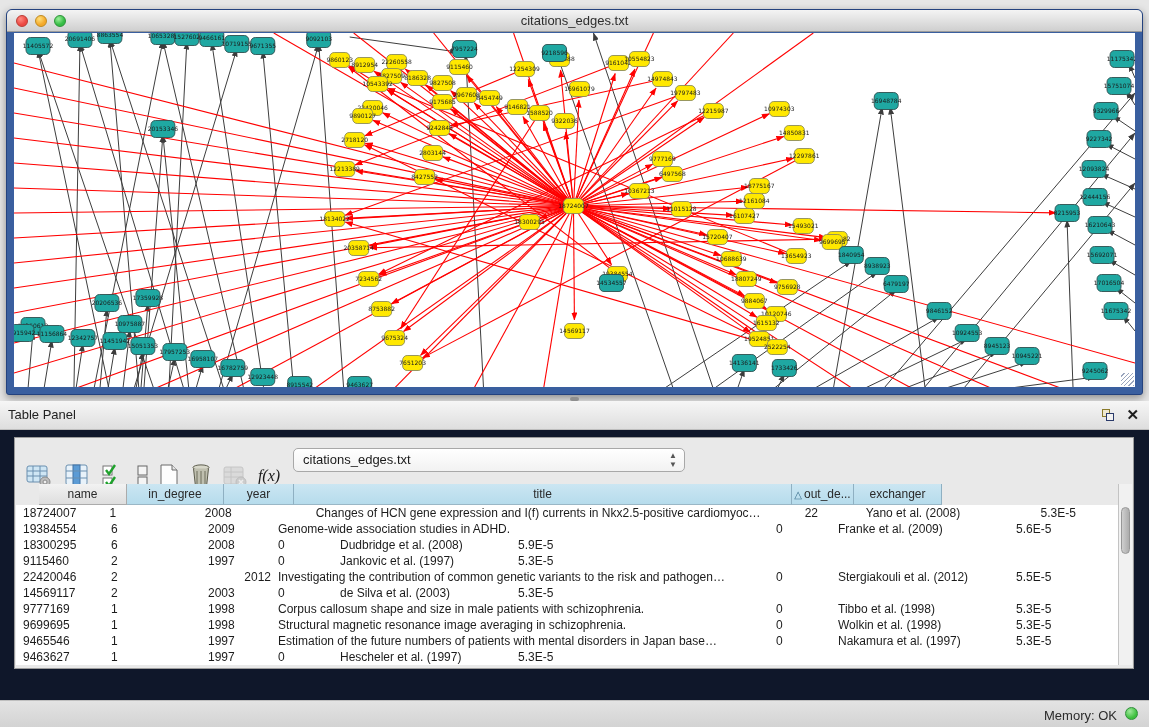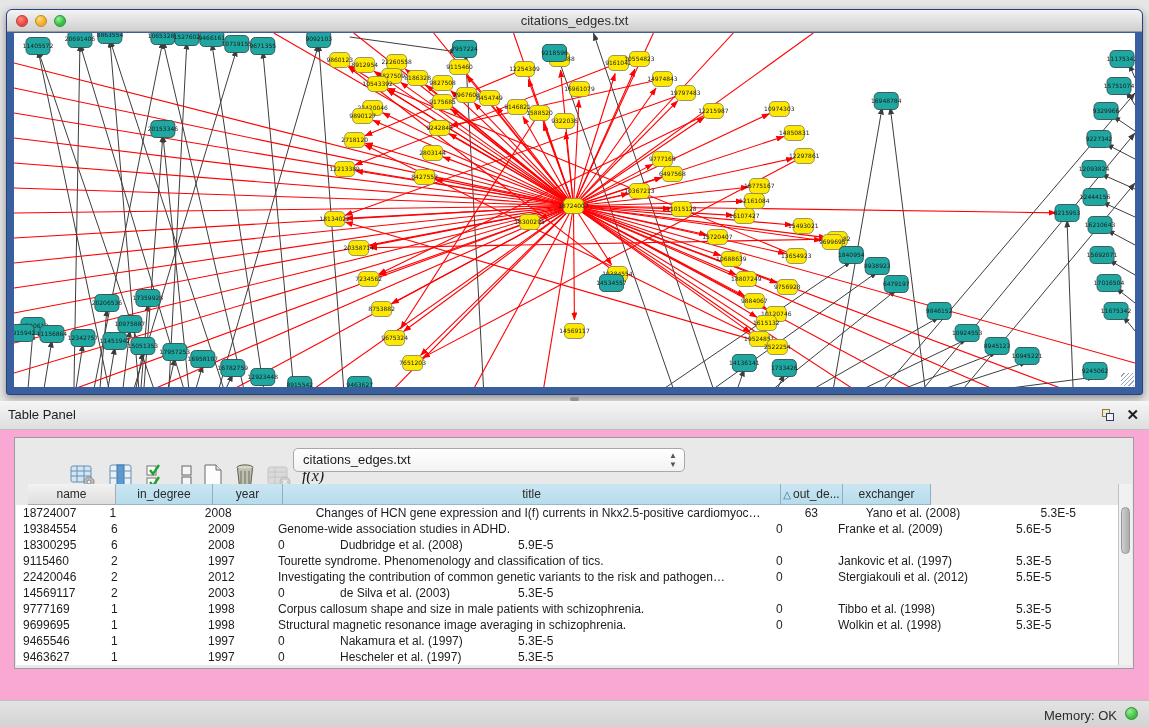--- a/index.html
+++ b/index.html
@@ -20,41 +20,41 @@
   .light.green { background:radial-gradient(circle at 35% 30%, #9CF09A, #35BC45 60%); border:1px solid #2B9337; }
   .canvas-wrap { position:absolute; left:7px; right:7px; top:23px; bottom:7px; background:#FFFFFF; overflow:hidden; }
   .canvas-wrap svg { position:absolute; left:0; top:0; }
   .grip { position:absolute; right:1px; bottom:1px; width:13px; height:13px;
     background:repeating-linear-gradient(135deg, transparent 0 2px, #9AA6BE 2px 3px); }
 
   
   .gap-handle { position:absolute; left:570px; top:397px; width:9px; height:4px; background:#8F8F8F; border-radius:2px; }
 
   
-  .table-panel { position:absolute; left:0; top:401px; width:1149px; height:299px; background:#f9a8d4; }
+  .table-panel { position:absolute; left:0; top:401px; width:1149px; height:299px; background:#0f172a; }
   .panel-header { height:29px; background:linear-gradient(#F6F6F6,#DEDEDE); border-bottom:1px solid #BDBDBD; position:relative; }
   .panel-header .ptitle { position:absolute; left:8px; top:0; line-height:28px; font-size:13px; color:#222; }
   .float-icon { position:absolute; right:34px; top:8px; width:13px; height:13px; }
   .float-icon .sq1 { position:absolute; left:0; top:0; width:8px; height:8px; border:1px solid #8A7A2A; background:#EFE9CF; }
   .float-icon .sq2 { position:absolute; left:4px; top:4px; width:8px; height:8px; border:1px solid #2A3A6A; background:#F2F2F2; }
   .close-icon { position:absolute; right:10px; top:5px; font-size:15px; font-weight:bold; color:#1E1E1E; line-height:18px; cursor:default; }
 
   .table-container { position:absolute; left:14px; top:36px; width:1120px; height:232px; background:#E9E9E9; border:1px solid #9C9C9C; }
 
   
   .tp-toolbar { position:absolute; left:0; top:0; width:100%; height:45px; }
-  .tbi { position:absolute; top:24px; width:28px; height:28px;margin-left:44px; }
+  .tbi { position:absolute; top:24px; width:28px; height:28px; }
   .tbi svg { width:100%; height:100%; }
   .fx { font-family:"Liberation Serif", serif; font-style:italic; font-size:16px; color:#1A1A1A; line-height:28px; text-align:center; }
   .combo { position:absolute; left:278px; top:10px; width:392px; height:24px; background:linear-gradient(#FFFFFF,#F2F2F2);
     border:1px solid #A8A8A8; border-radius:5px; font-size:13px; color:#1A1A1A; line-height:22px; padding-left:9px; }
   .combo .stepper { position:absolute; right:7px; top:2px; font-size:8px; color:#555; line-height:9px; text-align:center; }
 
   
-  .tbl-header { position:absolute; left:1px; top:46px; height:21px; display:flex;padding-left:12px; }
+  .tbl-header { position:absolute; left:12px; top:46px; height:21px; display:flex;padding-left:12px; }
   .hcell { height:21px; border-right:1px solid #8FB0C2; background:linear-gradient(#CBE6F2,#B6DCEC);
     font-size:12px; color:#2A2A2A; text-align:center; line-height:20px; border-bottom:1px solid #9AB7C6; overflow:hidden; white-space:nowrap; }
   .hcell.gray { background:linear-gradient(#F2F2F2,#DEDEDE); border-right:1px solid #ABABAB; border-bottom:1px solid #ABABAB; }
   .hcell .tri { font-size:10px; color:#3A6E8C; margin-right:2px; }
   .tbl-body { position:absolute; left:1px; top:67px; width:1104px; height:160px; background:#FFFFFF; overflow:hidden; }
   .trow { height:16px; display:flex; }
   .tcell { font-size:12px; color:#1C1C1C; line-height:16px; white-space:nowrap; overflow:hidden; padding-left:7px; }
   .vscroll { position:absolute; right:1px; top:46px; width:14px; height:181px; background:#F1F1F1; border-left:1px solid #C3C3C3; }
   .vthumb { position:absolute; left:2px; top:23px; width:9px; height:47px; border-radius:5px;
     background:linear-gradient(90deg,#CFCFCF,#ACACAC); border:1px solid #979797; }
@@ -566,21 +566,21 @@
         <div class="hcell" style="width: 498px;">title</div>
         <div class="hcell" style="width: 62px;"><span class="tri">△</span>out_de...</div>
         <div class="hcell" style="width: 88px;">exchanger</div>
       </div>
     <div class="tbl-body" id="tbl-body">
         <div class="trow">
           <div class="tcell" style="width: 88px;">18724007</div>
           <div class="tcell" style="width: 97px;">1</div>
           <div class="tcell" style="width: 70px;">2008</div>
           <div class="tcell" style="width: 498px; margin-left: 42px;">Changes of HCN gene expression and I(f) currents in Nkx2.5-positive cardiomyoc…</div>
-          <div class="tcell" style="width: 62px;">63</div>
+          <div class="tcell" style="width: 62px;">22</div>
           <div class="tcell" style="width: 178px;">Yano et al. (2008)</div>
           <div class="tcell" style="width: 88px;">5.3E-5</div>
         </div>
         <div class="trow">
           <div class="tcell" style="width: 88px;">19384554</div>
           <div class="tcell" style="width: 97px;">6</div>
           <div class="tcell" style="width: 70px;">2009</div>
           <div class="tcell" style="width: 498px;">Genome-wide association studies in ADHD.</div>
           <div class="tcell" style="width: 62px;">0</div>
           <div class="tcell" style="width: 178px;">Franke et al. (2009)</div>
@@ -591,29 +591,28 @@
           <div class="tcell" style="width: 97px;">6</div>
           <div class="tcell" style="width: 70px;">2008</div>
           <div class="tcell" style="width: 62px;">0</div>
           <div class="tcell" style="width: 178px;">Dudbridge et al. (2008)</div>
           <div class="tcell" style="width: 88px;">5.9E-5</div>
         </div>
         <div class="trow">
           <div class="tcell" style="width: 88px;">9115460</div>
           <div class="tcell" style="width: 97px;">2</div>
           <div class="tcell" style="width: 70px;">1997</div>
-          <div class="tcell" style="width: 498px;">Tourette syndrome. Phenomenology and classification of tics.</div>
           <div class="tcell" style="width: 62px;">0</div>
           <div class="tcell" style="width: 178px;">Jankovic et al. (1997)</div>
           <div class="tcell" style="width: 88px;">5.3E-5</div>
         </div>
         <div class="trow">
           <div class="tcell" style="width: 88px;">22420046</div>
           <div class="tcell" style="width: 97px;">2</div>
-          <div class="tcell" style="width: 70px;">2012</div>
+          <div class="tcell" style="width: 70px; text-align: right;">2012</div>
           <div class="tcell" style="width: 498px;">Investigating the contribution of common genetic variants to the risk and pathogen…</div>
           <div class="tcell" style="width: 62px;">0</div>
           <div class="tcell" style="width: 178px;">Stergiakouli et al. (2012)</div>
           <div class="tcell" style="width: 88px;">5.5E-5</div>
         </div>
         <div class="trow">
           <div class="tcell" style="width: 88px;">14569117</div>
           <div class="tcell" style="width: 97px;">2</div>
           <div class="tcell" style="width: 70px;">2003</div>
           <div class="tcell" style="width: 62px;">0</div>
@@ -635,20 +634,21 @@
           <div class="tcell" style="width: 70px;">1998</div>
           <div class="tcell" style="width: 498px;">Structural magnetic resonance image averaging in schizophrenia.</div>
           <div class="tcell" style="width: 62px;">0</div>
           <div class="tcell" style="width: 178px;">Wolkin et al. (1998)</div>
           <div class="tcell" style="width: 88px;">5.3E-5</div>
         </div>
         <div class="trow">
           <div class="tcell" style="width: 88px;">9465546</div>
           <div class="tcell" style="width: 97px;">1</div>
           <div class="tcell" style="width: 70px;">1997</div>
+          <div class="tcell" style="width: 498px;">Estimation of the future numbers of patients with mental disorders in Japan base…</div>
           <div class="tcell" style="width: 62px;">0</div>
           <div class="tcell" style="width: 178px;">Nakamura et al. (1997)</div>
           <div class="tcell" style="width: 88px;">5.3E-5</div>
         </div>
         <div class="trow">
           <div class="tcell" style="width: 88px;">9463627</div>
           <div class="tcell" style="width: 97px;">1</div>
           <div class="tcell" style="width: 70px;">1997</div>
           <div class="tcell" style="width: 62px;">0</div>
           <div class="tcell" style="width: 178px;">Hescheler et al. (1997)</div>

